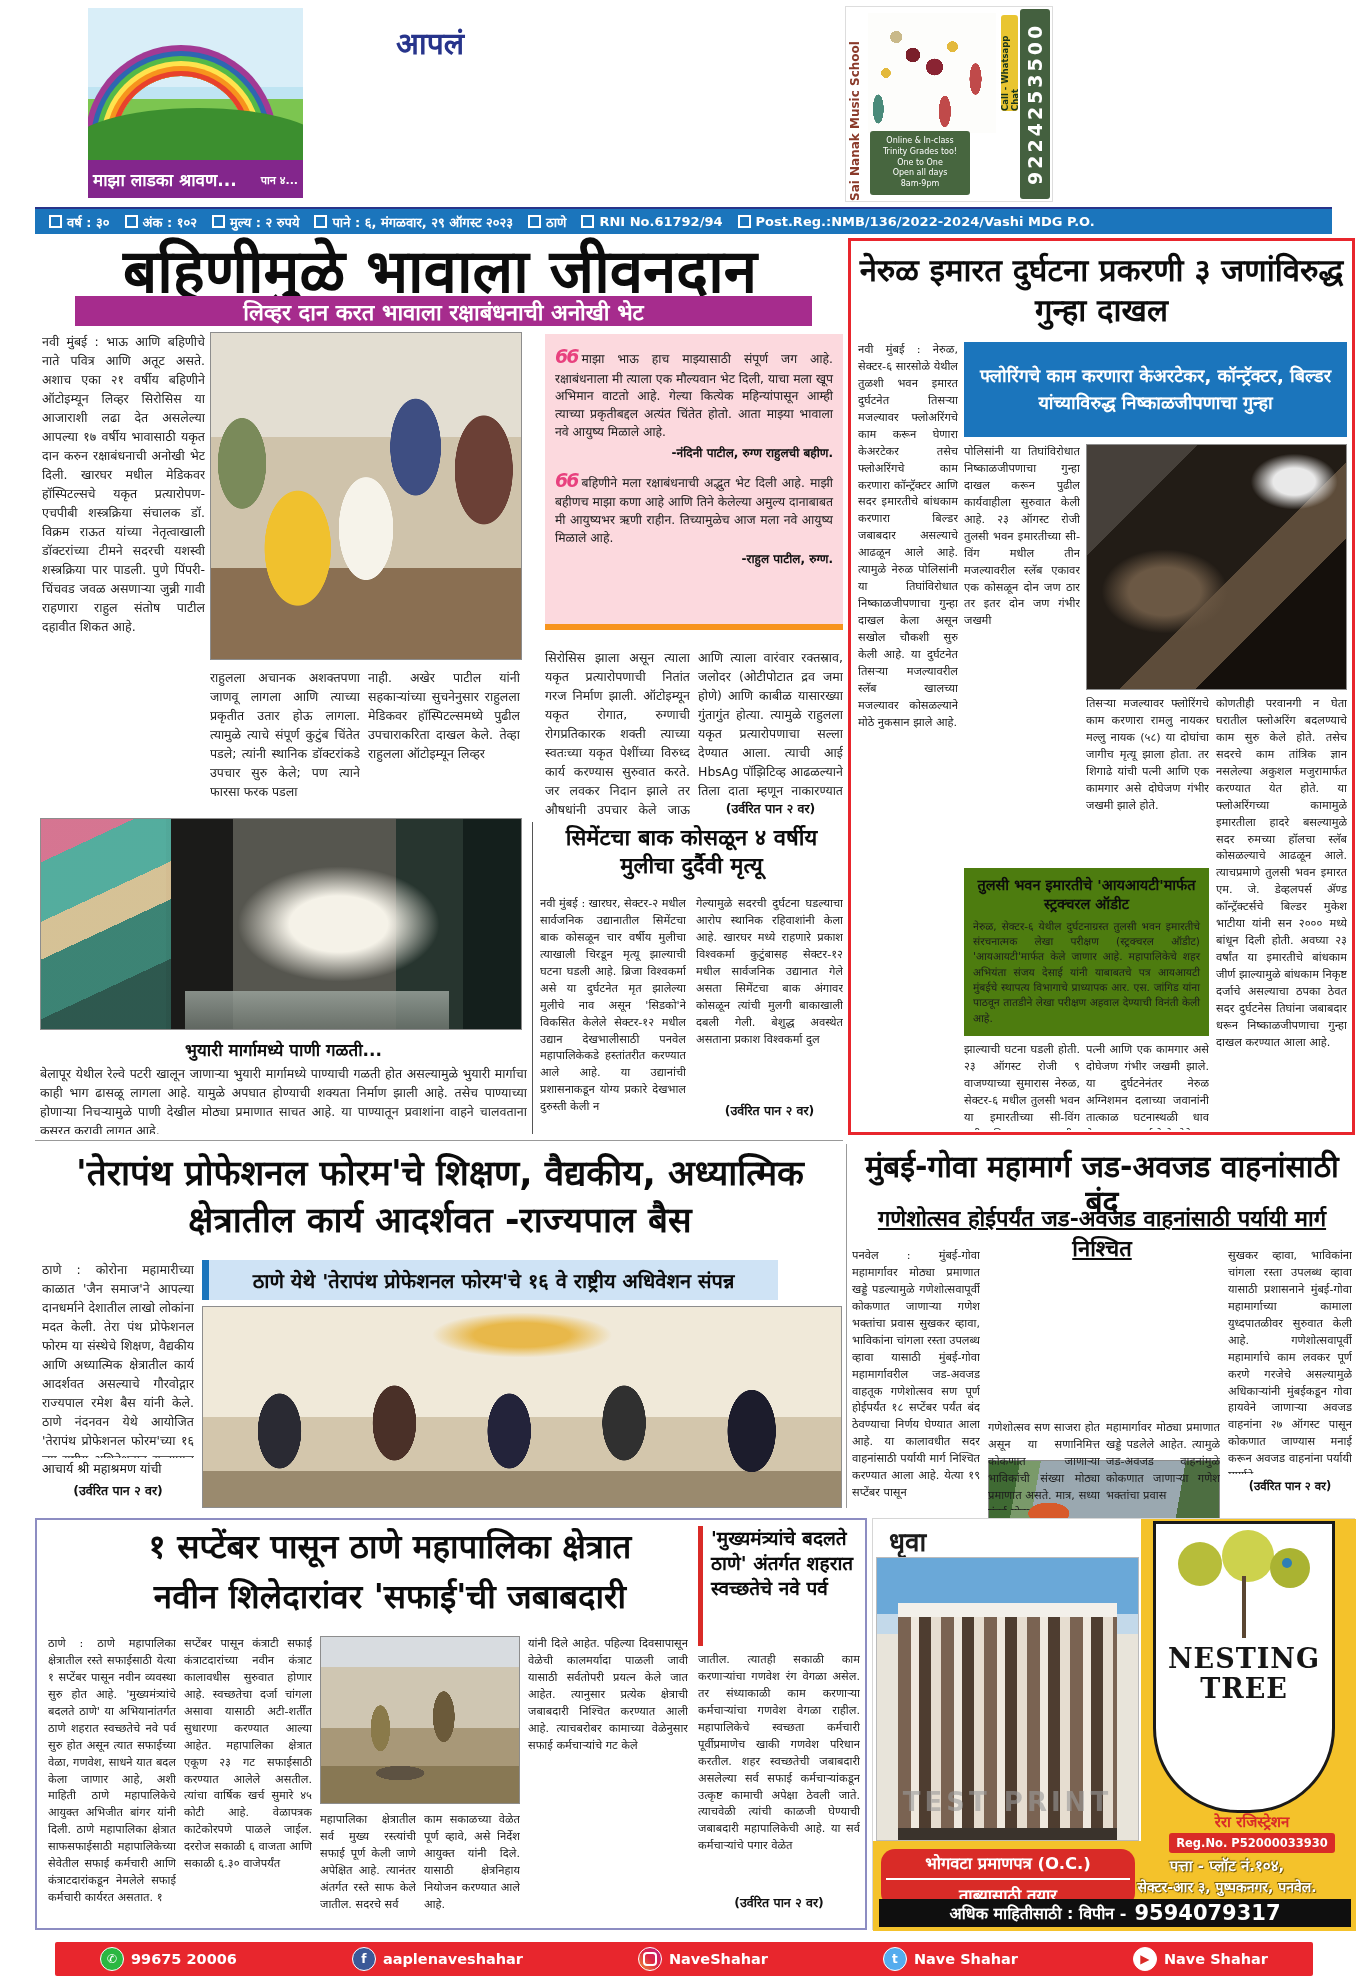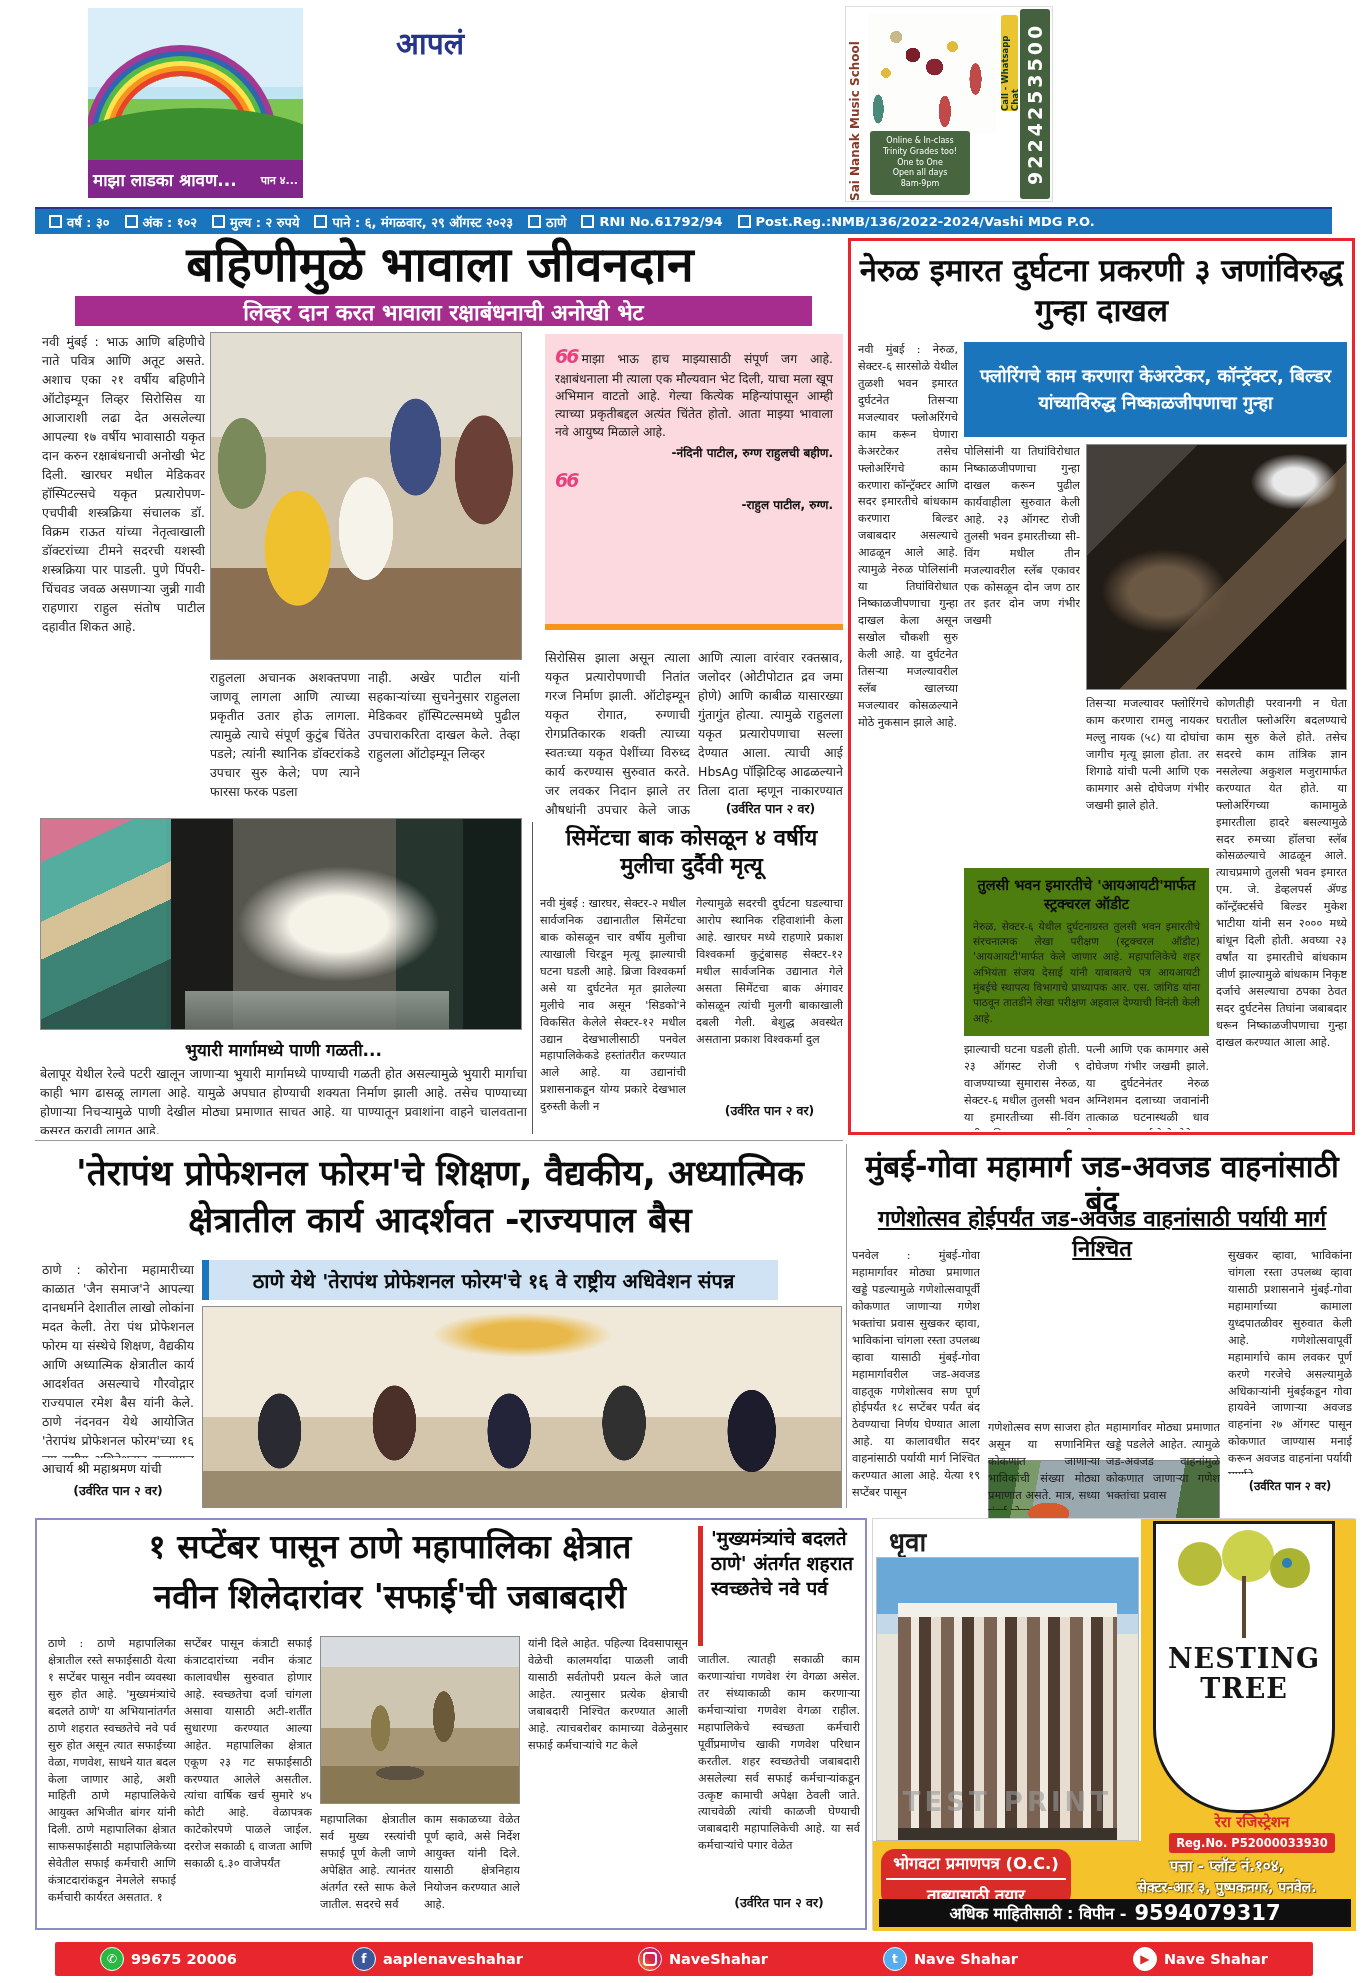--- a/index.html
+++ b/index.html
@@ -201,30 +201,30 @@
     <span class="ib-item">
         <span class="cb"></span>
         <span>RNI No.61792/94</span>
       </span>
     <span class="ib-item">
         <span class="cb"></span>
         <span>Post.Reg.:NMB/136/2022-2024/Vashi MDG P.O.</span>
       </span>
   </div>
 
-  <div class="abs hl" style="left:40px;top:237px;width:800px;height:56px;font-size:48px;">बहिणीमुळे भावाला जीवनदान</div>
+  <div class="abs hl" style="left:40px;top:237px;width:800px;height:56px;font-size:60px;">बहिणीमुळे भावाला जीवनदान</div>
   <div class="abs magenta-bar" style="left:75px;top:296px;width:737px;height:30px;">लिव्हर दान करत भावाला रक्षाबंधनाची अनोखी भेट</div>
 
   <div class="abs jtxt" style="left:42px;top:332px;width:163px;height:480px;">नवी मुंबई : भाऊ आणि बहिणीचे नाते पवित्र आणि अतूट असते. अशाच एका २१ वर्षीय बहिणीने ऑटोइम्यून लिव्हर सिरोसिस या आजाराशी लढा देत असलेल्या आपल्या १७ वर्षीय भावासाठी यकृत दान करुन रक्षाबंधनाची अनोखी भेट दिली. खारघर मधील मेडिकवर हॉस्पिटल्सचे यकृत प्रत्यारोपण-एचपीबी शस्त्रक्रिया संचालक डॉ. विक्रम राऊत यांच्या नेतृत्वाखाली डॉक्टरांच्या टीमने सदरची यशस्वी शस्त्रक्रिया पार पाडली. पुणे पिंपरी-चिंचवड जवळ असणाऱ्या जुन्नी गावी राहणारा राहुल संतोष पाटील दहावीत शिकत आहे.</div>
   <div class="abs photo lead-photo" style="left:210px;top:332px;width:312px;height:328px;"></div>
 
   <div class="abs quote-box" style="left:545px;top:334px;width:298px;height:296px;">
     <div class="qtext"><span class="qmark"></span><span>माझा भाऊ हाच माझ्यासाठी संपूर्ण जग आहे. रक्षाबंधनाला मी त्याला एक मौल्यवान भेट दिली, याचा मला खूप अभिमान वाटतो आहे. गेल्या कित्येक महिन्यांपासून आम्ही त्याच्या प्रकृतीबद्दल अत्यंत चिंतेत होतो. आता माझ्या भावाला नवे आयुष्य मिळाले आहे.</span></div>
     <div class="qby">-नंदिनी पाटील, रुग्ण राहुलची बहीण.</div>
-    <div class="qtext"><span class="qmark"></span></div>
+    <div class="qtext"><span class="qmark"></span><span>बहिणीने मला रक्षाबंधनाची अद्भुत भेट दिली आहे. माझी बहीणच माझा कणा आहे आणि तिने केलेल्या अमुल्य दानाबाबत मी आयुष्यभर ऋणी राहीन. तिच्यामुळेच आज मला नवे आयुष्य मिळाले आहे.</span></div>
     <div class="qby">-राहुल पाटील, रुग्ण.</div>
   </div>
 
   <div class="abs jtxt" style="left:210px;top:668px;width:150px;height:144px;">राहुलला अचानक अशक्तपणा जाणवू लागला आणि त्याच्या प्रकृतीत उतार होऊ लागला. त्यामुळे त्याचे संपूर्ण कुटुंब चिंतेत पडले; त्यांनी स्थानिक डॉक्टरांकडे उपचार सुरु केले; पण त्याने फारसा फरक पडला</div>
   <div class="abs jtxt" style="left:368px;top:668px;width:152px;height:144px;">नाही. अखेर पाटील यांनी सहकाऱ्यांच्या सुचनेनुसार राहुलला मेडिकवर हॉस्पिटल्समध्ये पुढील उपचाराकरिता दाखल केले. तेव्हा राहुलला ऑटोइम्यून लिव्हर</div>
   <div class="abs jtxt" style="left:545px;top:648px;width:145px;height:166px;">सिरोसिस झाला असून त्याला यकृत प्रत्यारोपणाची नितांत गरज निर्माण झाली. ऑटोइम्यून यकृत रोगात, रुग्णाची रोगप्रतिकारक शक्ती त्याच्या स्वतःच्या यकृत पेशींच्या विरुध्द कार्य करण्यास सुरुवात करते. जर लवकर निदान झाले तर औषधांनी उपचार केले जाऊ शकतात. परंतु, राहुलच्या बाबतीत उशीरा निदान झाले</div>
   <div class="abs jtxt" style="left:698px;top:648px;width:145px;height:150px;">आणि त्याला वारंवार रक्तस्राव, जलोदर (ओटीपोटात द्रव जमा होणे) आणि काबीळ यासारख्या गुंतागुंत होत्या. त्यामुळे राहुलला यकृत प्रत्यारोपणाचा सल्ला देण्यात आला. त्याची आई HbsAg पॉझिटिव्ह आढळल्याने तिला दाता म्हणून नाकारण्यात आले. अखेर राहुलची २१ वर्षीय बहीण नंदिनी पाटील लिव्हर</div>
   <div class="abs cont" style="left:698px;top:800px;width:145px;">(उर्वरित पान २ वर)</div>
 
   <div class="abs photo subway-photo" style="left:40px;top:818px;width:482px;height:212px;">
@@ -302,21 +302,21 @@
         <div class="tcirc" style="left:66px;top:6px;width:52px;height:52px;background:#cdd24d;"></div>
         <div class="tcirc" style="left:114px;top:24px;width:40px;height:40px;background:#aab332;"></div>
         <div class="tcirc" style="left:126px;top:34px;width:10px;height:10px;background:#2e7fb5;"></div>
         <div class="trunk"></div>
       </div>
       <div class="nest-name">NESTING</div>
       <div class="nest-name">TREE</div>
     </div>
     <div class="abs rera" style="left:284px;top:292px;width:190px;">रेरा रजिस्ट्रेशन</div>
     <div class="abs rerano" style="left:296px;top:314px;width:166px;">Reg.No. P52000033930</div>
-    <div class="abs ocpill" style="left:8px;top:330px;width:190px;height:58px;">
+    <div class="abs ocpill" style="left:8px;top:330px;width:254px;height:58px;">
       <div class="oc1">भोगवटा प्रमाणपत्र (O.C.)</div>
       <div class="oc2">ताब्यासाठी तयार</div>
     </div>
     <div class="abs addr" style="left:230px;top:336px;width:248px;font-size:15px;">पत्ता - प्लॉट नं.१०४,</div>
     <div class="abs addr" style="left:226px;top:358px;width:256px;font-size:14px;">सेक्टर-आर ३, पुष्पकनगर, पनवेल.</div>
     <div class="abs contactbar" style="left:6px;top:380px;width:472px;height:28px;">
       <span style="font-size:16px;font-weight:bold;">अधिक माहितीसाठी : विपीन -</span>
       <span style="font-size:21px;font-weight:900;">9594079317</span>
     </div>
   </div>

